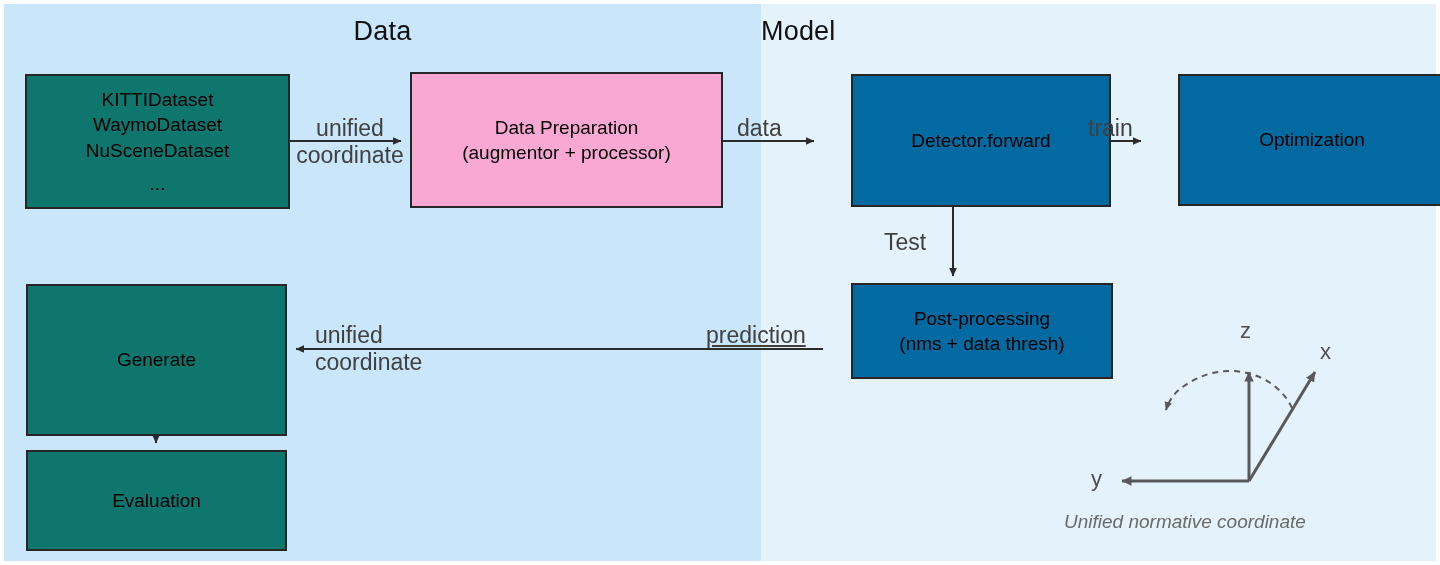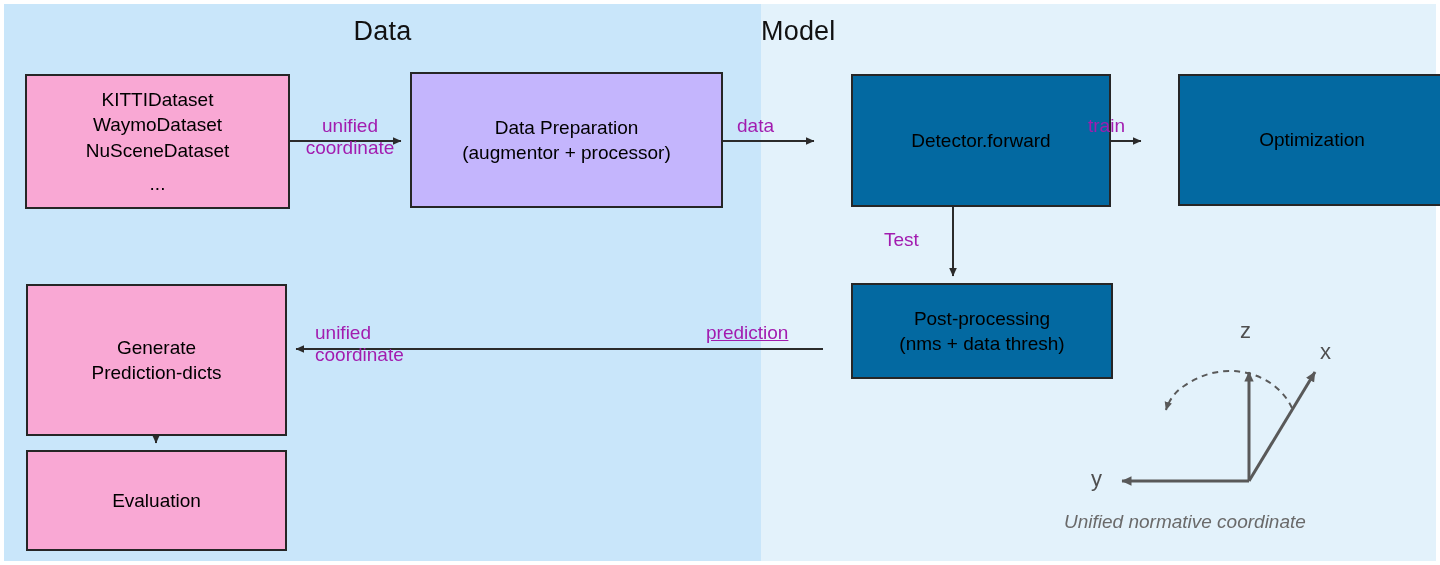--- a/index.html
+++ b/index.html
@@ -47,29 +47,29 @@
     border: 2px solid #262626;
     display: flex;
     flex-direction: column;
     align-items: center;
     justify-content: center;
     text-align: center;
     color: #000000;
     font-size: 19px;
     line-height: 1.32;
   }
-  .node.green { background: #f9a8d4; }
-  .node.blue  { background: #c4b5fd; }
+  .node.green { background: #0f766e; }
+  .node.blue  { background: #f9a8d4; }
   .node.blue-lite { background: #0369a1; margin-left: 28px; }
   .node .ln { display: block; white-space: nowrap; }
 
   .edge-label {
     position: absolute;
-    font-size: 19px;
-    color: #a21caf;
+    font-size: 23px;
+    color: #404040;
     white-space: nowrap;
     line-height: 1.18;
   }
   .svg-layer {
     position: absolute;
     left: 0; top: 0;
     width: 1440px;
     height: 565px;
     pointer-events: none;
   }
@@ -152,21 +152,20 @@
     <span class="ln">Optimization</span>
   </div>
 
   <div class="node blue-lite" style="left:823px; top:283px; width:262px; height:96px;">
     <span class="ln">Post-processing</span>
     <span class="ln">(nms + data thresh)</span>
   </div>
 
   <div class="node green" style="left:26px; top:284px; width:261px; height:152px;">
     <span class="ln">Generate</span>
-    <span class="ln">Prediction-dicts</span>
   </div>
 
   <div class="node green" style="left:26px; top:450px; width:261px; height:101px;">
     <span class="ln">Evaluation</span>
   </div>
 
   <div class="edge-label" style="left:296px; top:115px; text-align:center; width:108px;">
     <div>unified</div>
     <div>coordinate</div>
   </div>

